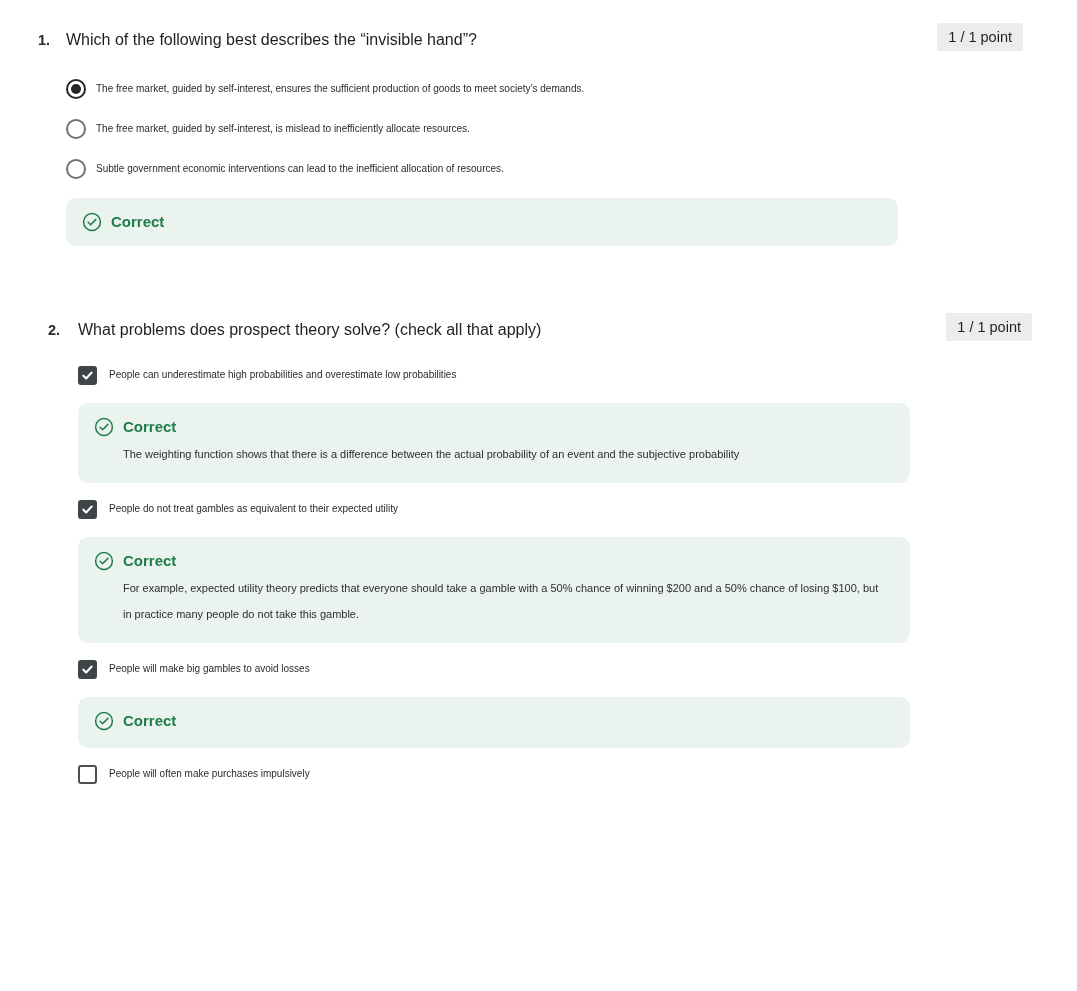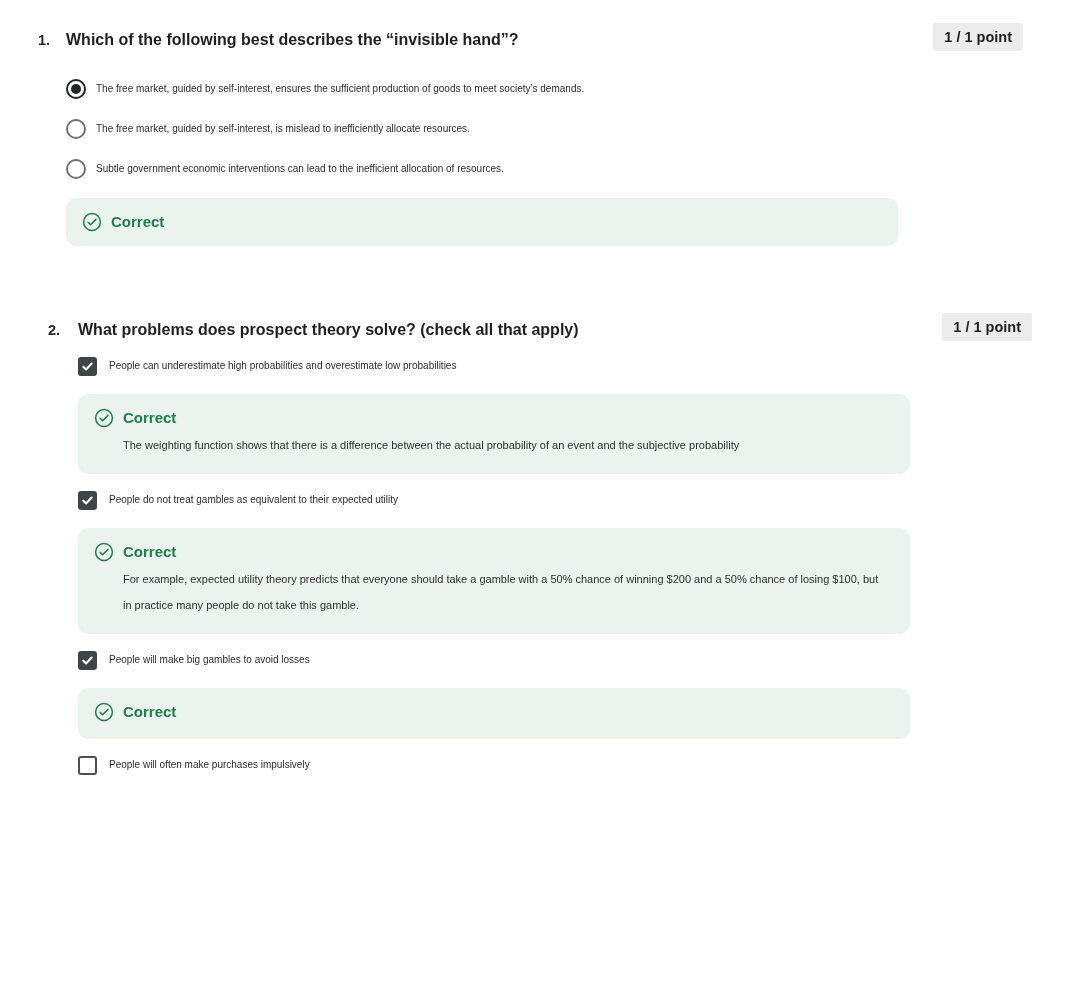--- a/index.html
+++ b/index.html
@@ -12,30 +12,30 @@
   }
   .page { position: relative; width: 1077px; padding-top: 28px; }
 
   .question { position: relative; }
   .question.q1 { padding-left: 38px; padding-right: 54px; }
   .question.q2 { padding-left: 48px; padding-right: 45px; margin-top: 72px; }
 
   .q-header { position: relative; display: flex; align-items: flex-start; padding-right: 110px; }
   .q-num { font-weight: 700; font-size: 14.5px; line-height: 24px; flex: 0 0 28px; }
   .q2 .q-num { flex: 0 0 30px; }
-  .q-text { font-size: 16px; line-height: 24px; color: #1f1f1f; font-weight: bold; }
+  .q-text { font-size: 16px; line-height: 24px; color: #1f1f1f; }
   .points-badge {
     position: absolute; right: 0; top: -5px;
     background: #ececec; color: #1f1f1f;
-    font-size: 14.5px; font-weight: 700;
+    font-size: 14.5px; font-weight: 400;
     padding: 6px 11px; border-radius: 2px; white-space: nowrap;
   }
 
   .q-body { margin-left: 28px; margin-top: 24px; }
-  .q2 .q-body { margin-left: 30px; margin-top: 11px; }
+  .q2 .q-body { margin-left: 30px; margin-top: 20px; }
 
   
   .option { display: flex; align-items: flex-start; max-width: 832px; }
   .option + .option { margin-top: 14px; }
   .option-label { font-size: 10px; line-height: 26px; color: #2b2b2b; }
 
   
   .radio {
     flex: 0 0 20px; width: 20px; height: 20px; margin-top: 3px; margin-right: 10px;
     border: 2px solid #6e7276; border-radius: 50%;

